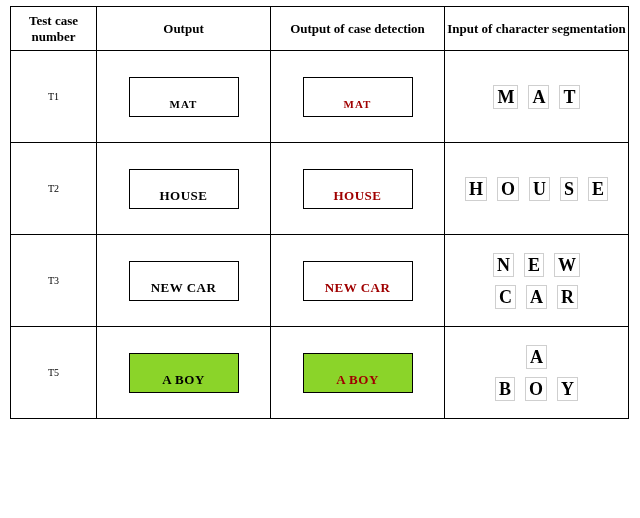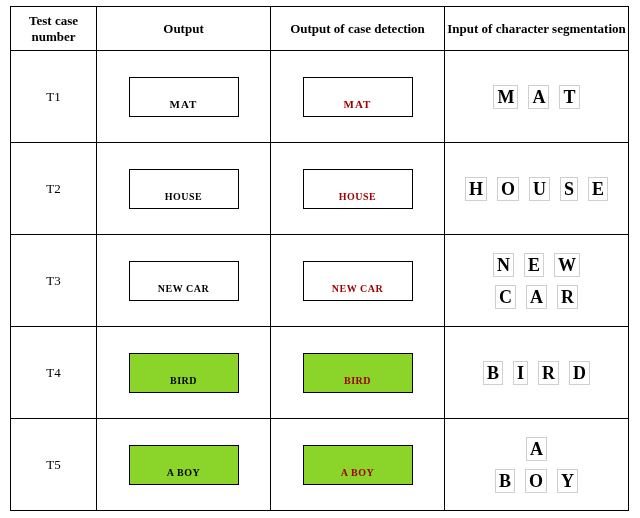--- a/index.html
+++ b/index.html
@@ -26,33 +26,33 @@
     font-weight: bold;
     font-size: 13px;
     height: 44px;
     background: #fff;
   }
   col.c1 { width: 86px; }
   col.c2 { width: 174px; }
   col.c3 { width: 174px; }
   col.c4 { width: 184px; }
   td.rowcell { height: 92px; }
-  .tno { font-size: 13px; }
+  .tno { font-size: 10px; }
   .imgbox {
     display: inline-block;
     border: 1px solid #000;
     width: 110px;
     height: 40px;
     line-height: 50px;
     font-weight: bold;
     color: #000;
     background: #fff;
   }
   .imgbox.green { background: #8bd429; }
-  .imgbox .lbl { font-size: 10px; letter-spacing: 0.5px; }
+  .imgbox .lbl { font-size: 13px; letter-spacing: 0.5px; }
   .imgbox .lbl.big { font-size: 11px; letter-spacing: 1px; }
   .detected { color: #a00000; }
   .seg {
     display: inline-flex;
     flex-wrap: wrap;
     justify-content: center;
     align-items: center;
     gap: 8px 10px;
     max-width: 170px;
     padding: 4px 0;
@@ -125,33 +125,20 @@
               <span class="ch">W</span>
             </div>
             <div class="line">
               <span class="ch">C</span>
               <span class="ch">A</span>
               <span class="ch">R</span>
             </div>
           </div></td>
       </tr>
       <tr>
-        <td class="rowcell tno">T4</td>
-        <td class="rowcell"><div class="imgbox green"><span class="lbl">BIRD</span></div></td>
-        <td class="rowcell"><div class="imgbox green"><span class="lbl detected">BIRD</span></div></td>
-        <td class="rowcell"><div class="seg">
-            <div class="line">
-              <span class="ch">B</span>
-              <span class="ch">I</span>
-              <span class="ch">R</span>
-              <span class="ch">D</span>
-            </div>
-          </div></td>
-      </tr>
-      <tr>
         <td class="rowcell tno">T5</td>
         <td class="rowcell"><div class="imgbox green"><span class="lbl">A BOY</span></div></td>
         <td class="rowcell"><div class="imgbox green"><span class="lbl detected">A BOY</span></div></td>
         <td class="rowcell"><div class="seg">
             <div class="line">
               <span class="ch">A</span>
             </div>
             <div class="line">
               <span class="ch">B</span>
               <span class="ch">O</span>

